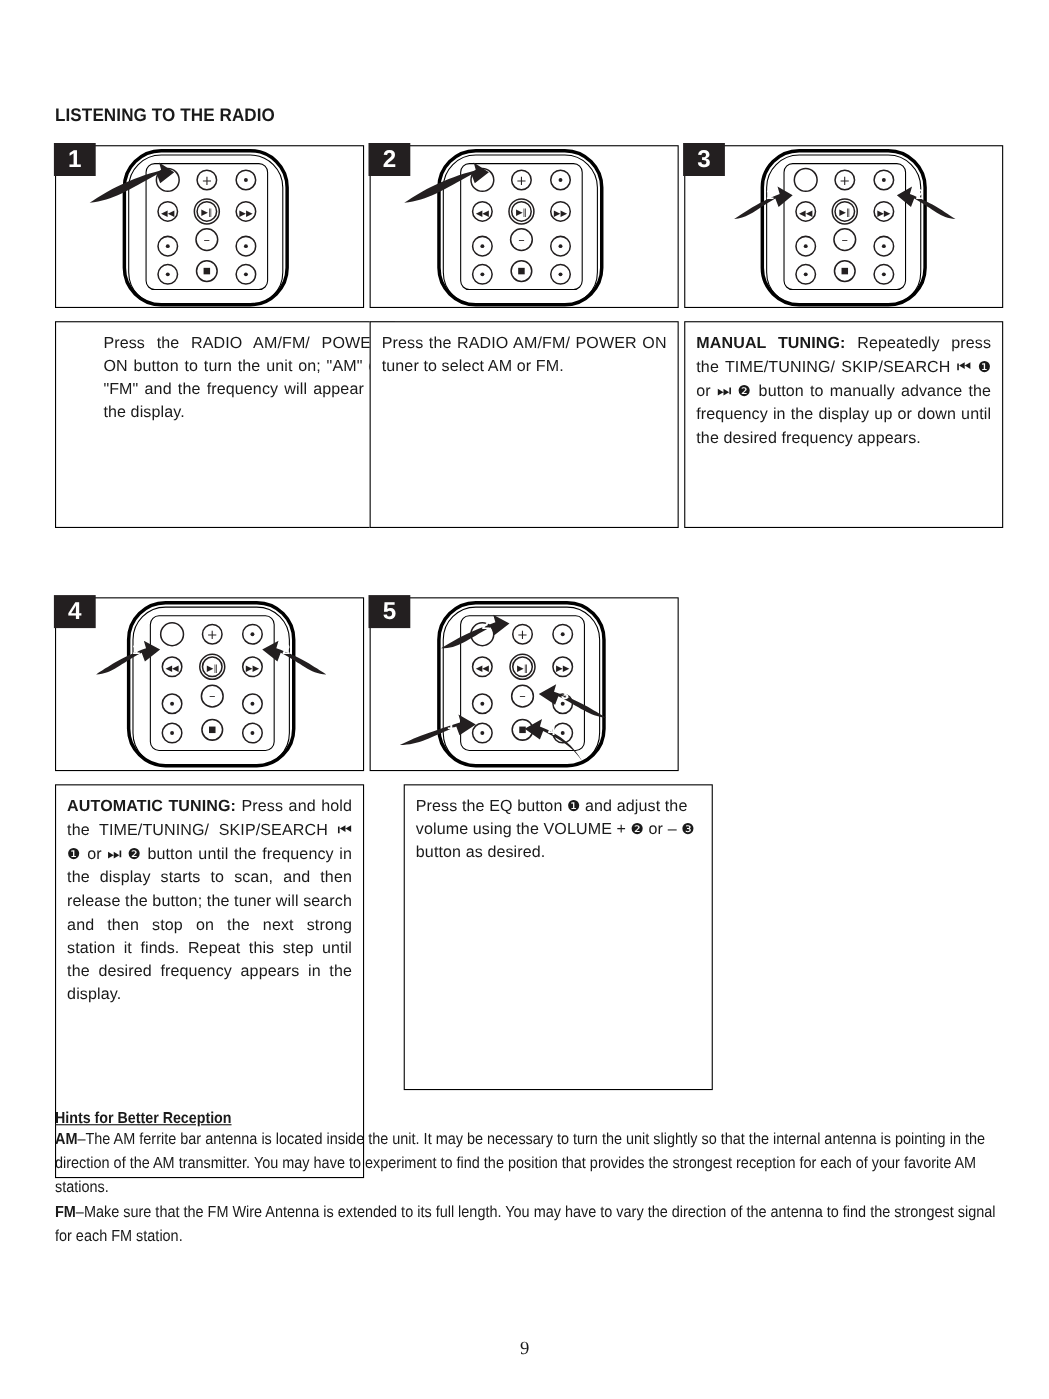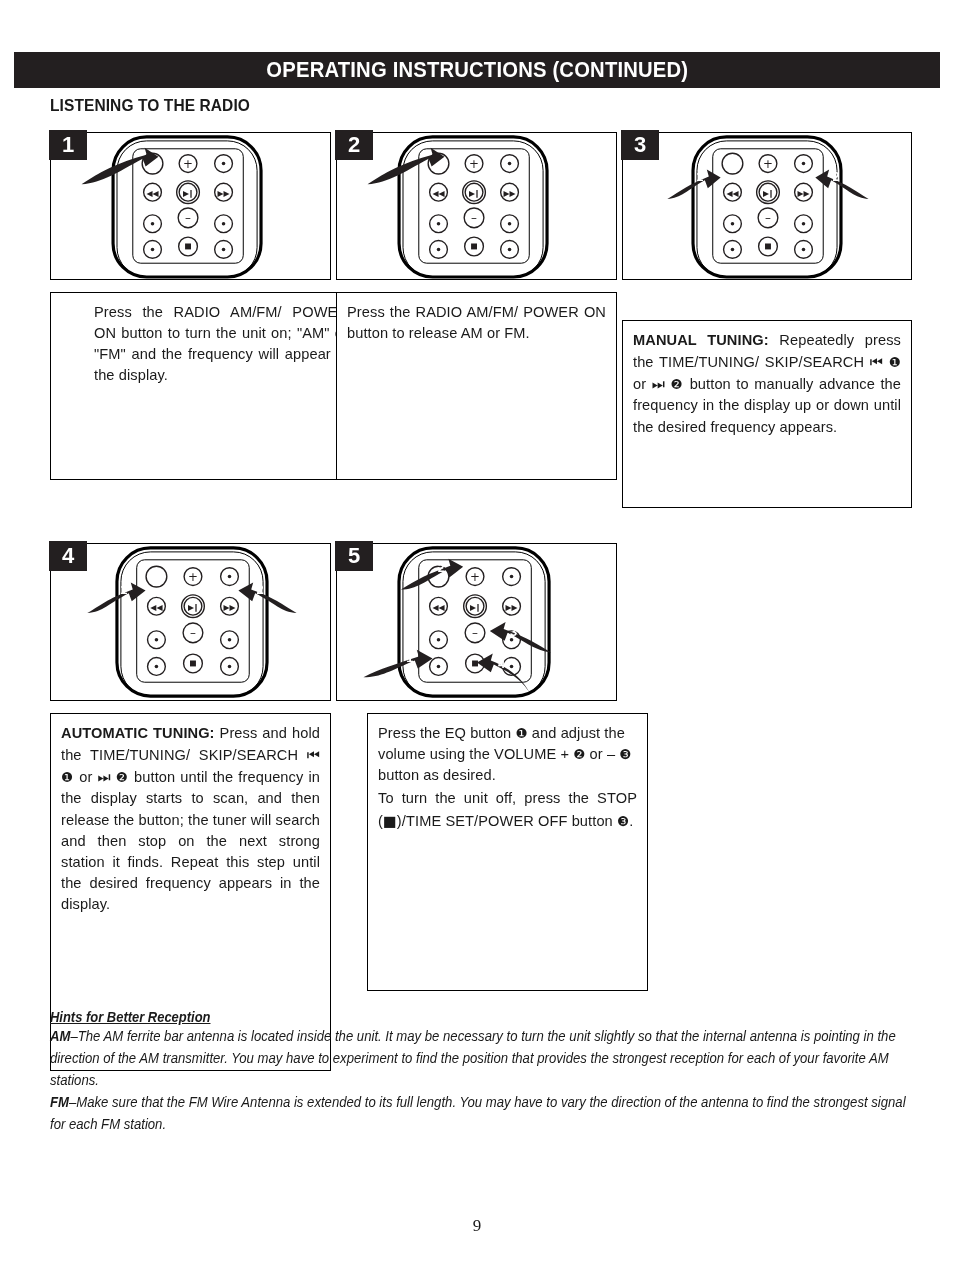--- a/index.html
+++ b/index.html
@@ -90,21 +90,20 @@
   }
 
   
   .fig svg{display:block;width:100%;height:100%;}
 
   
   .hints{
     position:absolute;
     left:50px; top:1009px;
     width:862px;
-    font-style:italic;
   }
   .hints h4{
     margin:0 0 1px 0;
     font-size:14.4px;
     font-weight:bold;
     text-decoration:underline;
     transform:scaleX(.9);
     transform-origin:left center;
     letter-spacing:0;
   }
@@ -128,23 +127,20 @@
   }
 
   .sym{font-family:"DejaVu Sans", sans-serif;}
   .cnum{font-family:"DejaVu Sans", sans-serif;font-size:13.5px;}
 </style>
 </head>
 <body>
 
 <div class="page">
 
-  <div class="title-bar">
-    <span class="title-text">OPERATING INSTRUCTIONS (CONTINUED)</span>
-  </div>
   <div class="section-title">LISTENING TO THE RADIO</div>
 
   <div class="row row1">
 
     <div class="step" style="left:0px;width:281px;">
       <div class="badge">1</div>
       <div class="fig" style="width:281px;height:148px;">
         <svg viewBox="0 0 281 148" xmlns="http://www.w3.org/2000/svg">
           <g fill="none" stroke="#000">
             <rect x="62" y="4" width="150" height="142" rx="34" stroke-width="3.2"></rect>
@@ -222,21 +218,21 @@
             <circle cx="174" cy="31" r="1.8"></circle>
             <circle cx="102" cy="92" r="1.8"></circle>
             <circle cx="174" cy="92" r="1.8"></circle>
             <circle cx="102" cy="118" r="1.8"></circle>
             <circle cx="174" cy="118" r="1.8"></circle>
           </g>
           <path d="M30 52 C 52 50 66 40 92 26 L 95 34 L 108 24 L 94 15 L 96 22 C 66 30 48 40 30 52 Z" fill="#231f20" stroke="none"></path>
         </svg>
       </div>
       <div class="cap" style="top:160px;width:281px;height:188px;">
-        <p>Press the RADIO AM/FM/ POWER ON button to release AM or FM.</p>
+        <p>Press the RADIO AM/FM/ POWER ON tuner to select AM or FM.</p>
       </div>
     </div>
 
     <div class="step" style="left:572px;width:290px;">
       <div class="badge">3</div>
       <div class="fig" style="width:290px;height:148px;">
         <svg viewBox="0 0 290 148" xmlns="http://www.w3.org/2000/svg">
           <g fill="none" stroke="#000">
             <rect x="70" y="4" width="150" height="142" rx="34" stroke-width="3.2"></rect>
             <rect x="74" y="8" width="142" height="138" rx="30" stroke-width="1"></rect>
@@ -271,21 +267,21 @@
             <circle cx="182" cy="118" r="1.8"></circle>
           </g>
 
           <path d="M44 67 C 58 66 64 58 82 48 L 85 56 L 98 45 L 84 37 L 86 44 C 66 52 58 58 44 67 Z" fill="#231f20" stroke="none"></path>
           <text x="77" y="49" fill="#fff" font-size="13" font-weight="bold" text-anchor="middle" font-family="Liberation Sans, sans-serif">1</text>
 
           <path d="M248 67 C 234 66 228 58 210 48 L 207 56 L 194 45 L 208 37 L 206 44 C 226 52 234 58 248 67 Z" fill="#231f20" stroke="none"></path>
           <text x="215" y="49" fill="#fff" font-size="13" font-weight="bold" text-anchor="middle" font-family="Liberation Sans, sans-serif">2</text>
         </svg>
       </div>
-      <div class="cap" style="top:160px;width:290px;height:188px;margin-top:28px;">
+      <div class="cap" style="top:160px;width:290px;height:188px;">
         <p><b>MANUAL TUNING:</b> Repeatedly press the TIME/TUNING/ SKIP/SEARCH <span class="sym">⏮</span> <span class="cnum">❶</span> or <span class="sym">⏭</span> <span class="cnum">❷</span> button to manually advance the frequency in the display up or down until the desired frequency appears.</p>
       </div>
     </div>
   </div>
 
   <div class="row row2">
 
     <div class="step" style="left:0px;width:281px;">
       <div class="badge">4</div>
       <div class="fig" style="width:281px;height:158px;">
@@ -380,21 +376,20 @@
 
           <path d="M26 135 C 44 135 54 128 78 118 L 81 126 L 96 116 L 80 107 L 82 114 C 58 122 44 126 26 135 Z" fill="#231f20" stroke="none"></path>
           <text x="73" y="120" fill="#fff" font-size="13" font-weight="bold" text-anchor="middle" font-family="Liberation Sans, sans-serif">1</text>
 
           <path d="M194 150 C 186 138 178 132 158 122 L 155 130 L 141 120 L 157 111 L 155 118 C 175 126 186 136 194 150 Z" fill="#231f20" stroke="none"></path>
           <text x="166" y="126" fill="#fff" font-size="13" font-weight="bold" text-anchor="middle" font-family="Liberation Sans, sans-serif">4</text>
         </svg>
       </div>
       <div class="cap" style="top:170px;width:281px;height:278px;text-align:left;margin-left:31px;">
         <p>Press the EQ button <span class="cnum">❶</span> and adjust the volume using the VOLUME + <span class="cnum">❷</span> or – <span class="cnum">❸</span> button as desired.</p>
-        <p style="text-align:justify;margin-top:2px;">To turn the unit off, press the STOP (<span class="sym">■</span>)/TIME SET/POWER OFF button <span class="cnum">❸</span>.</p>
       </div>
     </div>
   </div>
 
   <div class="hints">
     <h4>Hints for Better Reception</h4>
     <p><b>AM</b><span>–The AM ferrite bar antenna is located inside the unit. It may be necessary to turn the unit slightly so that the internal antenna is pointing in the direction of the AM transmitter. You may have to experiment to find the position that provides the strongest reception for each of your favorite AM stations.</span></p>
     <p><b>FM</b><span>–Make sure that the FM Wire Antenna is extended to its full length. You may have to vary the direction of the antenna to find the strongest signal for each FM station.</span></p>
   </div>
 

